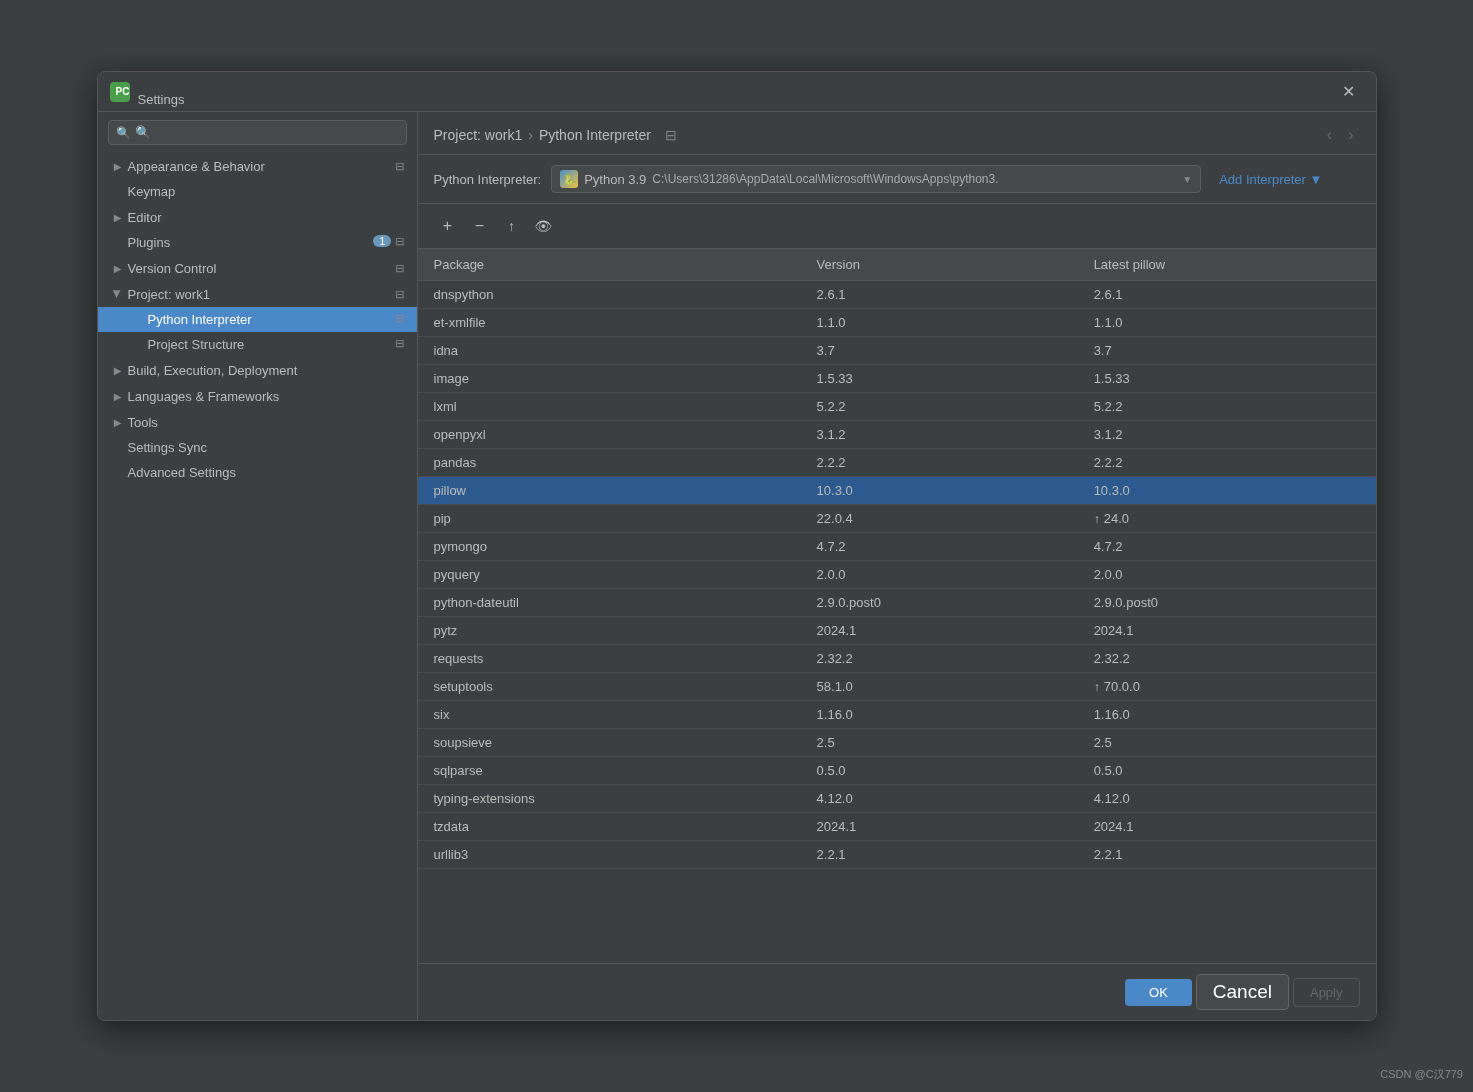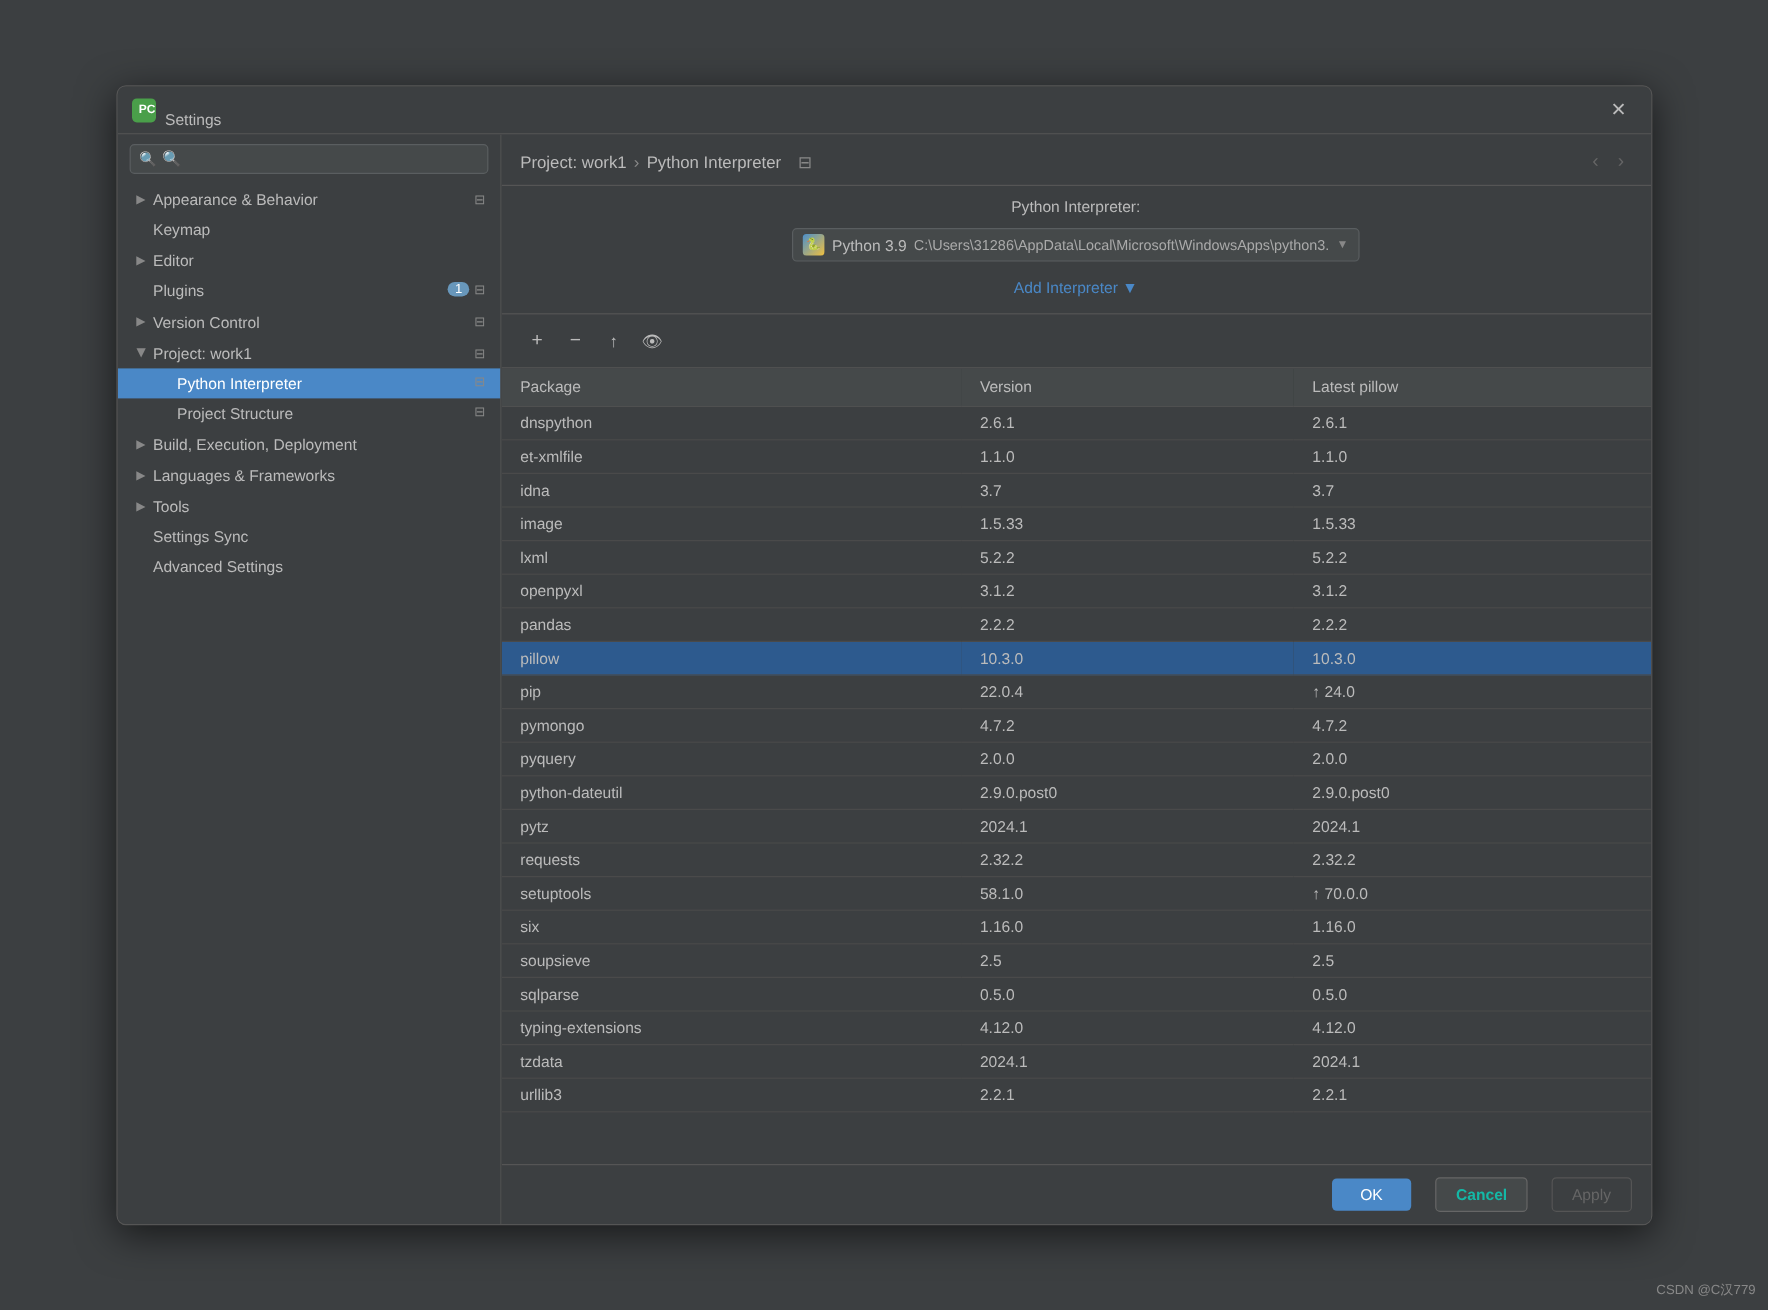--- a/index.html
+++ b/index.html
@@ -154,21 +154,20 @@
       padding: 2px 6px;
       cursor: pointer;
       font-size: 16px;
     }
     .interpreter-bar {
       padding: 10px 16px;
       display: flex;
       align-items: center;
       gap: 10px;
       border-bottom: 1px solid #555;
-      flex-direction: column;
     }
     .interpreter-label { color: #bbbbbb; font-size: 13px; }
     .interpreter-selector {
       flex: 1;
       background: #45494a;
       border: 1px solid #5a5e60;
       border-radius: 4px;
       padding: 4px 8px;
       color: #bbbbbb;
       font-size: 13px;
@@ -257,43 +256,42 @@
     
     .pkg-table-container::-webkit-scrollbar { width: 8px; }
     .pkg-table-container::-webkit-scrollbar-track { background: #3c3f41; }
     .pkg-table-container::-webkit-scrollbar-thumb { background: #666; border-radius: 4px; }
     
     .footer {
       padding: 10px 16px;
       display: flex;
       justify-content: flex-end;
       align-items: center;
-      gap: 20px;
+      gap: 4px;
       border-top: 1px solid #555;
       background: #3c3f41;
       flex-shrink: 0;
     }
     .btn-ok {
       background: #4a88c7;
       color: white;
       border: none;
       border-radius: 4px;
       padding: 6px 24px;
       cursor: pointer;
       font-size: 13px;
     }
     .btn-cancel {
       background: #45494a;
-      color: #14b8a6;
+      color: #ffffff;
       border: 1px solid #666;
       border-radius: 4px;
       padding: 6px 16px;
       cursor: pointer;
-      font-size: 13px;
-      font-weight: bold;
+      font-size: 19px;
     }
     .btn-apply {
       background: #3c3f41;
       color: #666;
       border: 1px solid #555;
       border-radius: 4px;
       padding: 6px 16px;
       cursor: not-allowed;
       font-size: 13px;
     }

